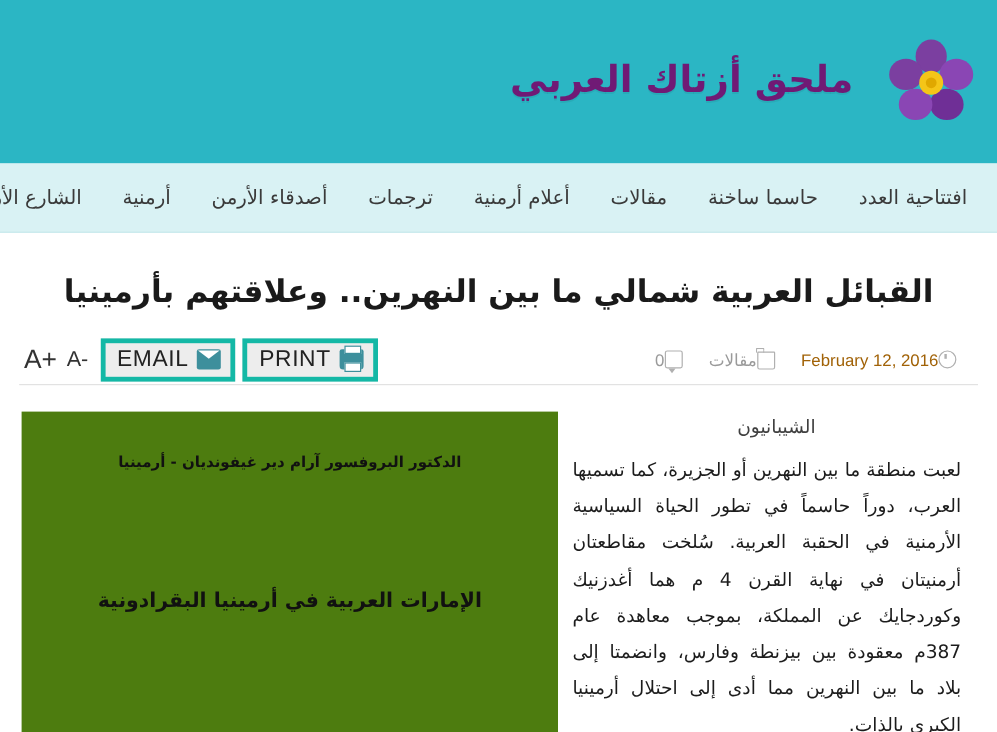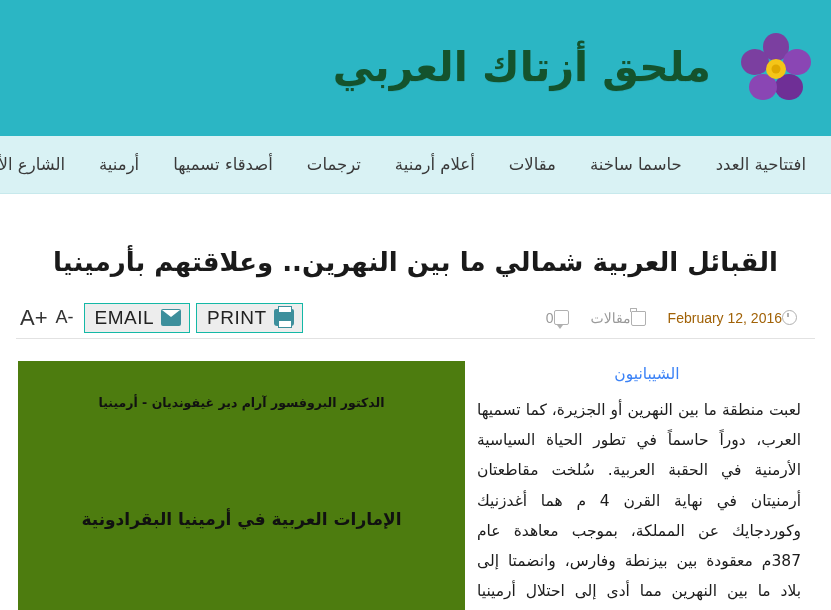--- a/index.html
+++ b/index.html
@@ -23,24 +23,24 @@
   }
   .header-inner {
     display: flex;
     flex-direction: row;
     align-items: center;
     justify-content: flex-start;
     height: 100%;
     padding-right: 0;
   }
   .site-title {
-    color: #14532d;
+    color: #701a75;
     font-family: "DejaVu Sans", "Liberation Sans", sans-serif;
     font-weight: bold;
-    font-size: 41px;
+    font-size: 31px;
     line-height: 1.35;
     text-align: right;
     direction: rtl;
     padding-right: 22px;
     letter-spacing: 0px;
     text-shadow: 0 1px 0 rgba(0,0,0,0.06);
   }
   .site-title .line {
     display: block;
     white-space: nowrap;
@@ -81,21 +81,21 @@
   .article {
     padding: 0 14px;
     box-sizing: border-box;
     direction: rtl;
   }
   .article-title {
     text-align: center;
     font-size: 26px;
     font-weight: bold;
     color: #1a1a1a;
-    margin: 52px 0 18px 0;
+    margin: 34px 0 18px 0;
     font-family: "DejaVu Sans", "Liberation Sans", sans-serif;
     line-height: 1.3;
   }
 
   .meta-row {
     position: relative;
     height: 40px;
     border-bottom: 1px solid #e2e2e2;
     margin: 0 2px;
   }
@@ -116,21 +116,21 @@
     color: #333;
     padding: 0 4px;
     cursor: pointer;
     font-family: "Liberation Sans", sans-serif;
   }
   .font-smaller { font-size: 18px; }
   .tool-btn {
     display: flex;
     align-items: center;
     background: #ededed;
-    border: 1px solid #14b8a6;
+    border: 4px solid #14b8a6;
     color: #222;
     font-size: 19px;
     padding: 3px 8px 3px 10px;
     margin-left: 6px;
     cursor: pointer;
     font-family: "Liberation Sans", sans-serif;
     letter-spacing: 0.5px;
   }
   .tool-btn .glyph {
     margin-left: 7px;
@@ -258,21 +258,21 @@
     text-align: justify;
     font-size: 15.5px;
     line-height: 1.95;
     color: #1c1c1c;
     font-family: "DejaVu Sans", "Liberation Sans", sans-serif;
   }
   .subhead {
     text-align: center;
     font-size: 15.5px;
     margin: 0 0 6px 0;
-    color: #3b82f6;
+    color: #404040;
   }
   .para {
     margin: 0 0 14px 0;
     padding-right: 16px;
   }
 
   .figure {
     flex: 1 1 auto;
     background: #4d7c0f;
     height: 308px;
@@ -327,21 +327,21 @@
     </div>
   </div>
 </div>
 
 <nav class="nav-bar">
   <div class="nav-item">افتتاحية العدد</div>
   <div class="nav-item">حاسما ساخنة</div>
   <div class="nav-item">مقالات</div>
   <div class="nav-item">أعلام أرمنية</div>
   <div class="nav-item">ترجمات</div>
-  <div class="nav-item">أصدقاء تسميها</div>
+  <div class="nav-item">أصدقاء الأرمن</div>
   <div class="nav-item">أرمنية</div>
   <div class="nav-item">الشارع الأرمني</div>
 </nav>
 
 <div class="article">
 
   <h1 class="article-title">القبائل العربية شمالي ما بين النهرين.. وعلاقتهم بأرمينيا</h1>
 
   <div class="meta-row">
 

